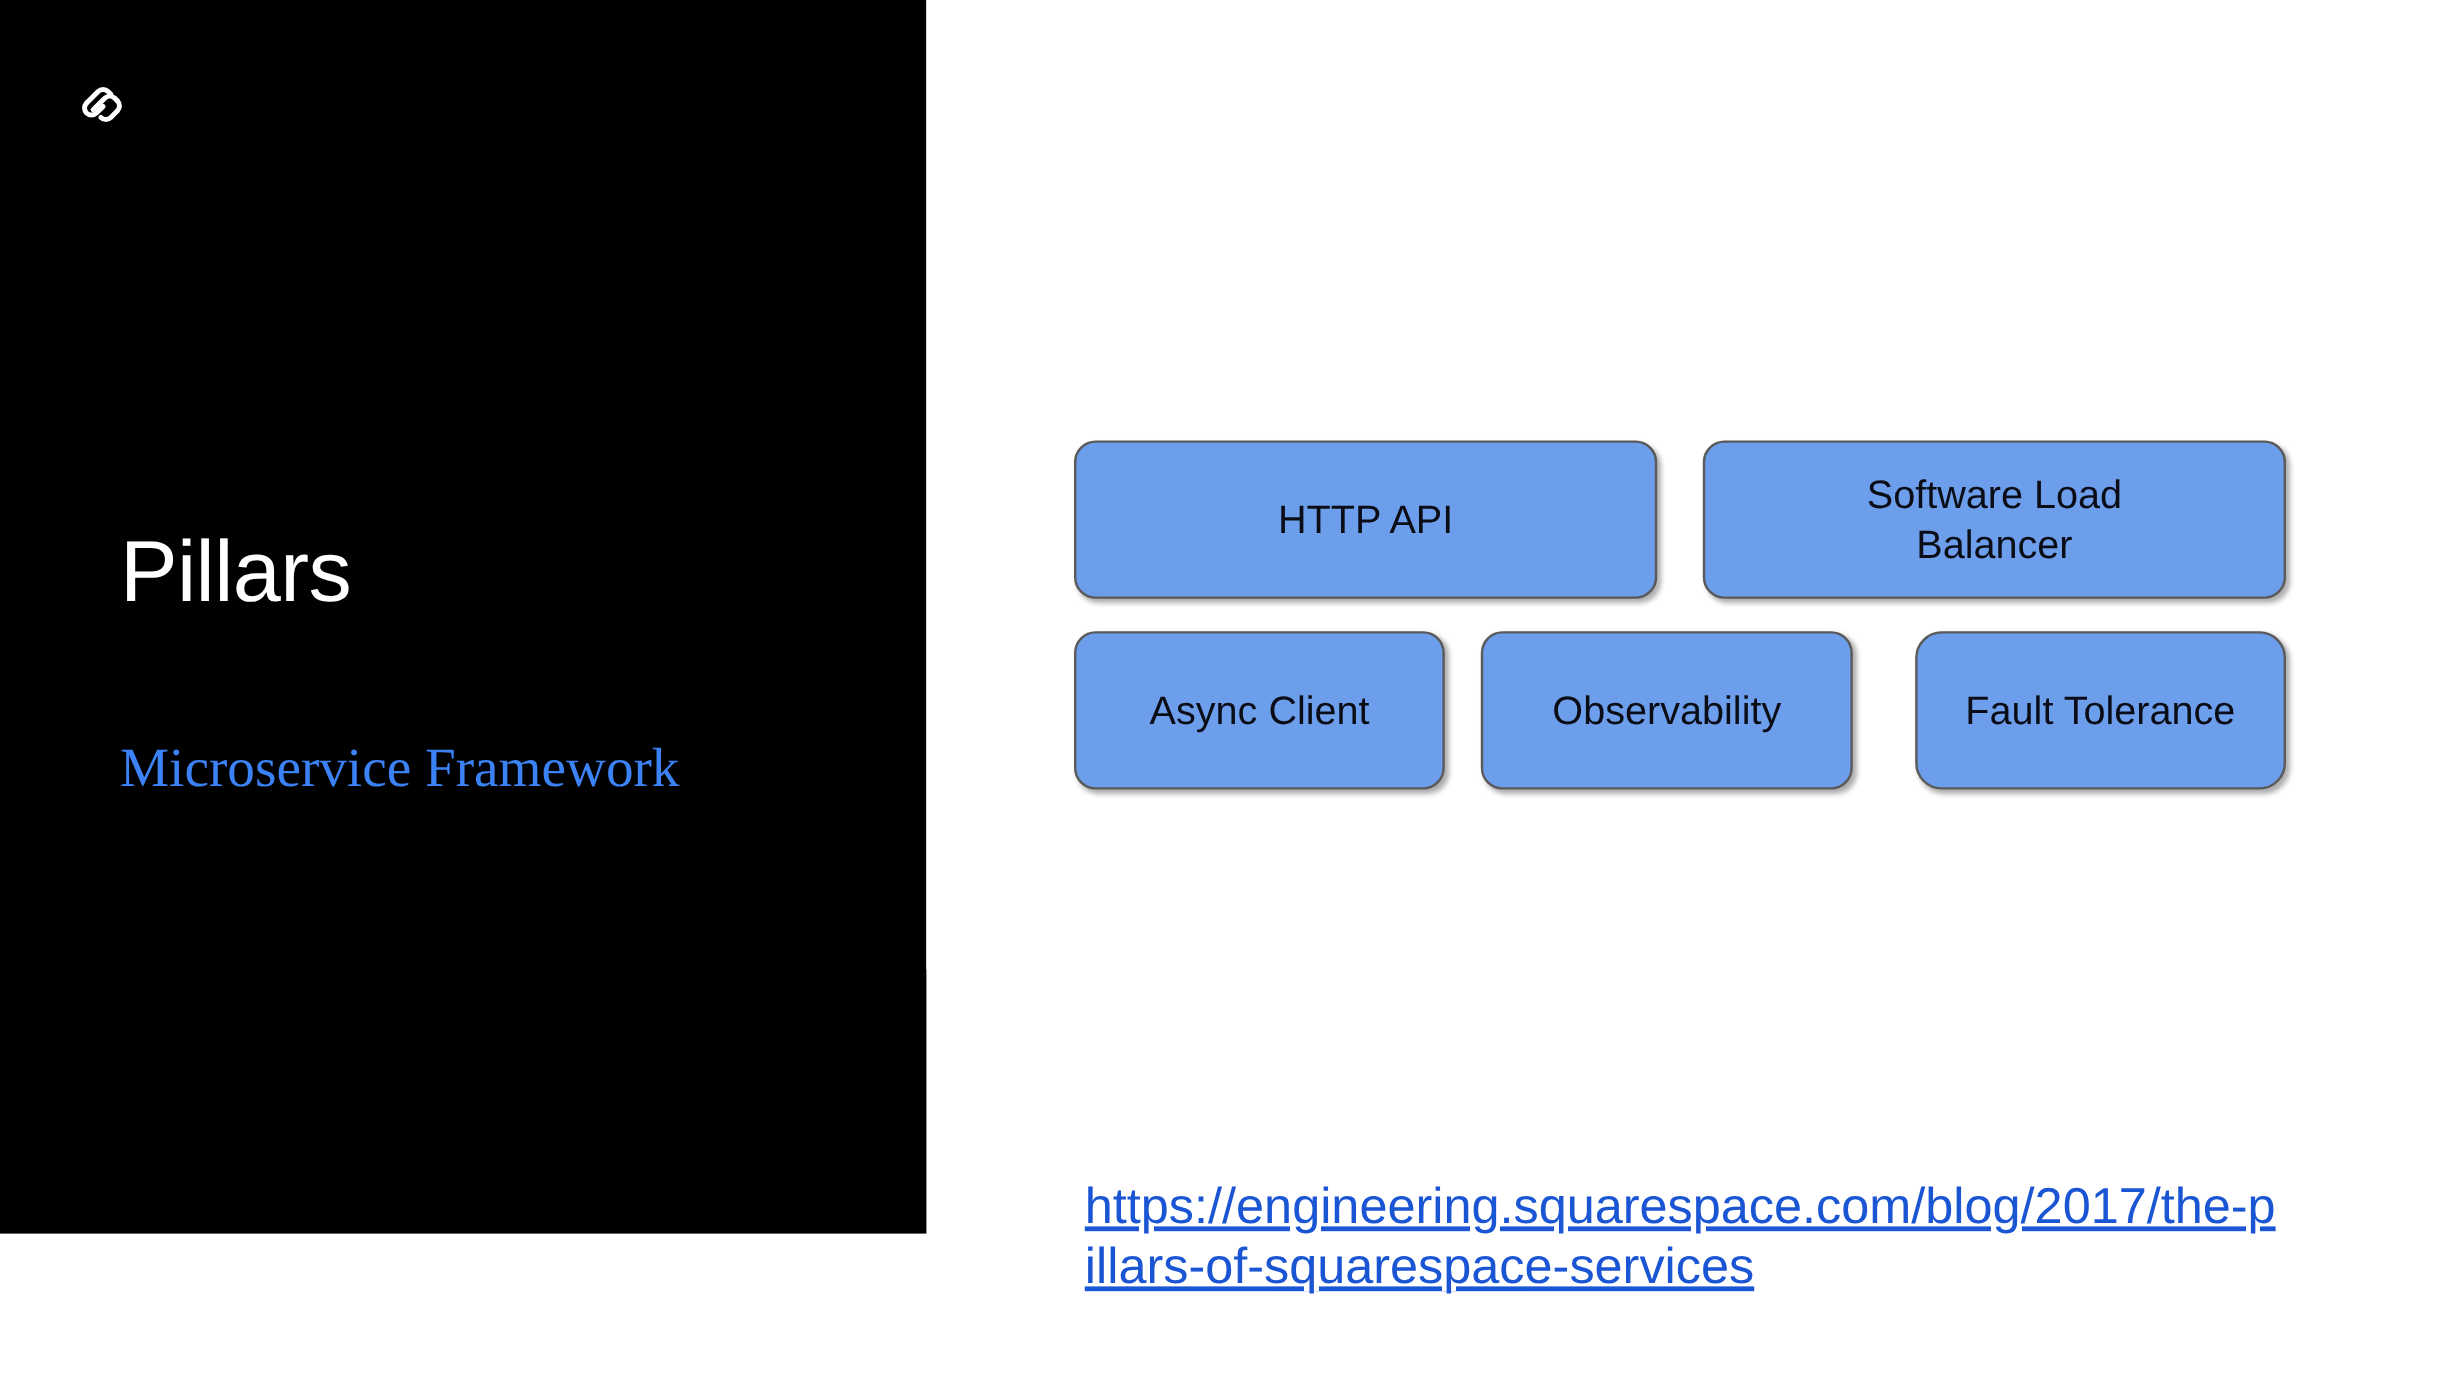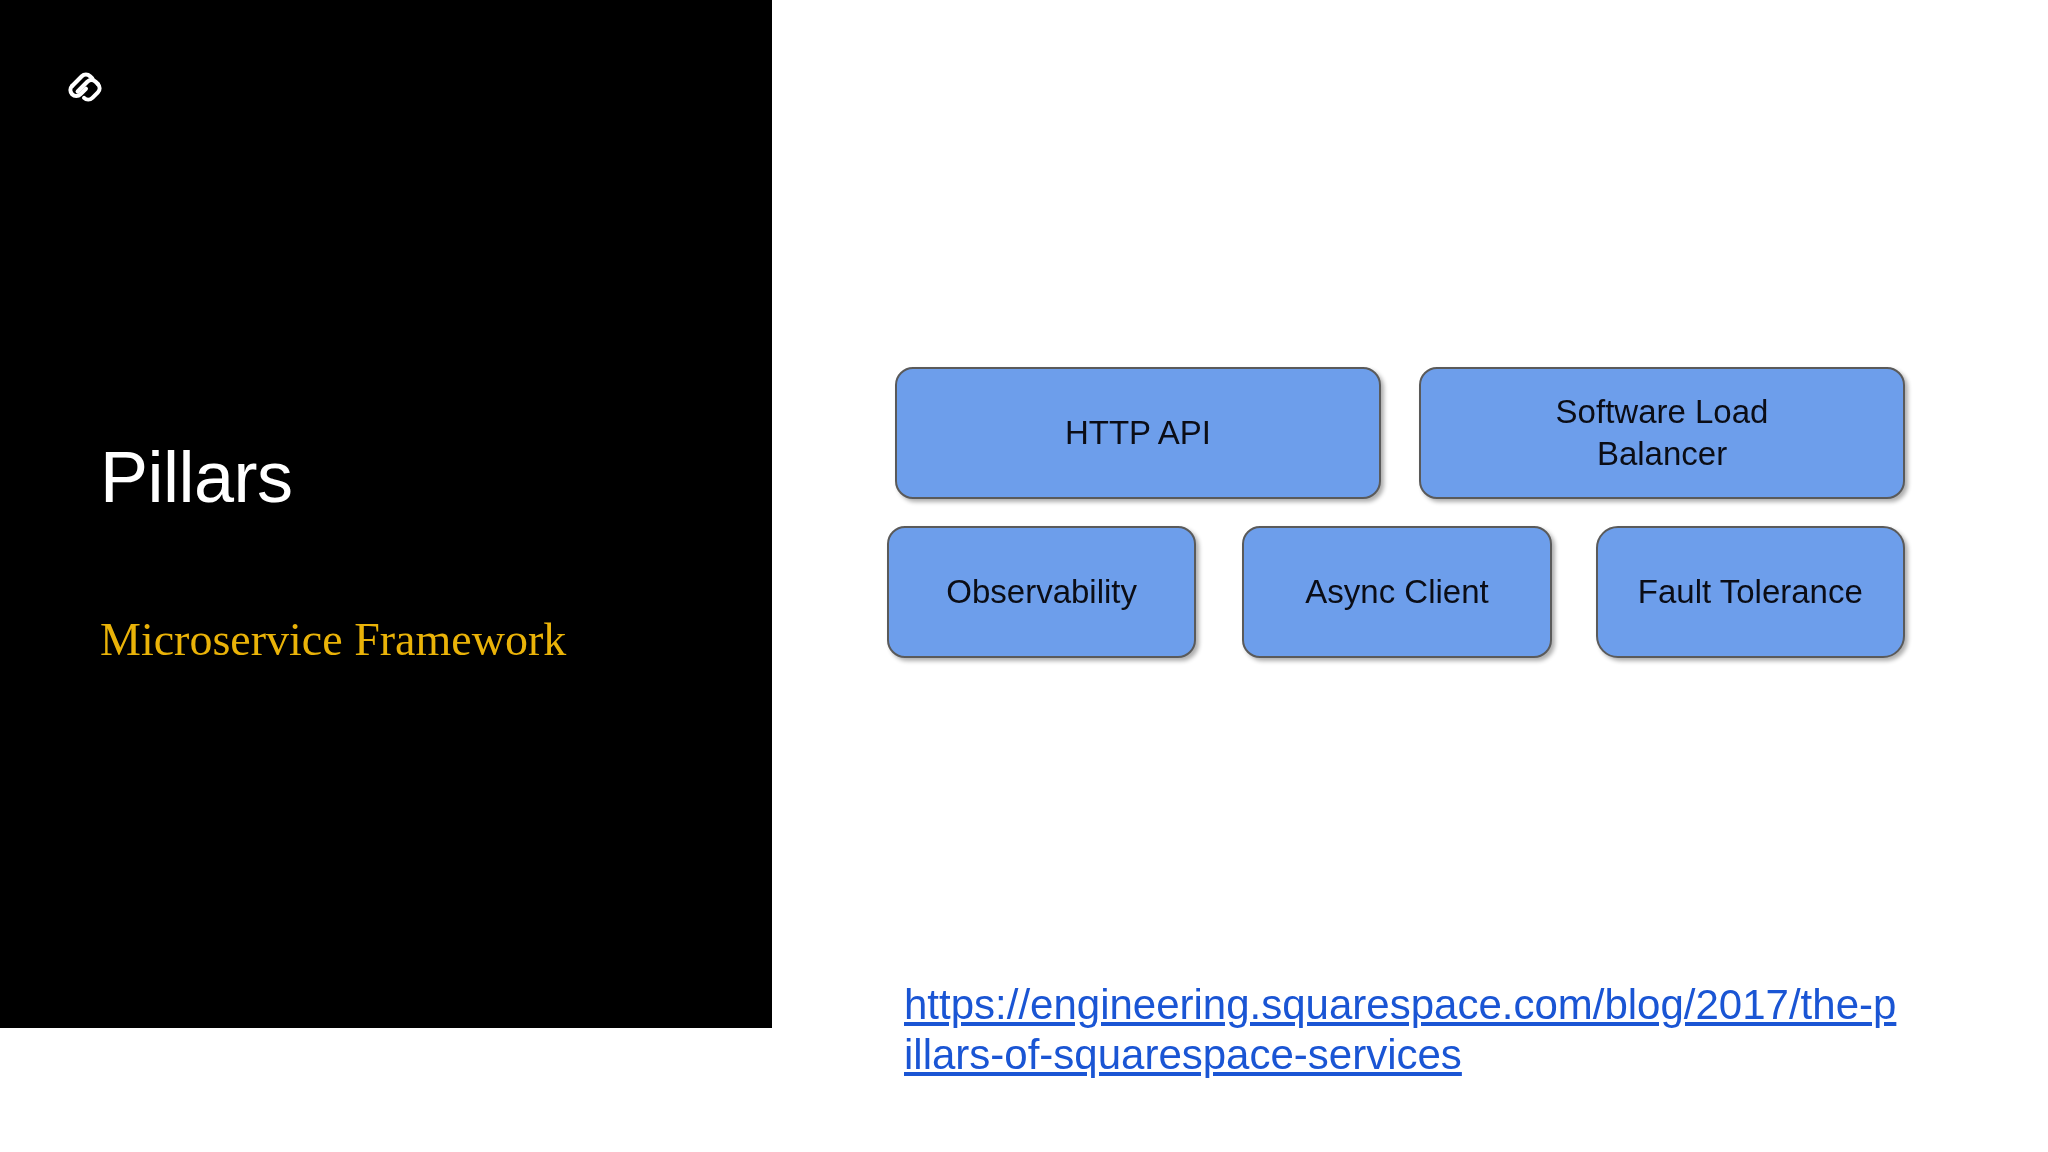--- a/index.html
+++ b/index.html
@@ -51,21 +51,21 @@
     font-family: "Liberation Sans", sans-serif;
     font-size: 72px;
     font-weight: 400;
     line-height: 1.05;
     letter-spacing: -0.5px;
     margin: 0;
     white-space: nowrap;
   }
 
   .slide-subtitle {
-    color: #eab308;
+    color: #3b82f6;
     font-family: "Liberation Serif", serif;
     font-size: 46px;
     font-weight: 400;
     line-height: 1.2;
     margin: 0;
     padding-top: 96px;
     white-space: nowrap;
   }
 
   
@@ -176,26 +176,26 @@
         <div class="pillar-box b1">
           <span class="pillar-label">HTTP API</span>
         </div>
         <div class="pillar-box b3">
           <span class="pillar-label">Software Load
 Balancer</span>
         </div>
       </div>
 
       <div class="pillar-row row-2">
+        <div class="pillar-box b2">
+          <span class="pillar-label">Async Client</span>
+        </div>
         <div class="pillar-box b1">
           <span class="pillar-label">Observability</span>
         </div>
-        <div class="pillar-box b2">
-          <span class="pillar-label">Async Client</span>
-        </div>
         <div class="pillar-box b3">
           <span class="pillar-label">Fault Tolerance</span>
         </div>
       </div>
 
     </div>
 
     <div class="source-link-wrap">
       <span class="source-link">https://engineering.squarespace.com/blog/2017/the-pillars-of-squarespace-services</span>
     </div>

